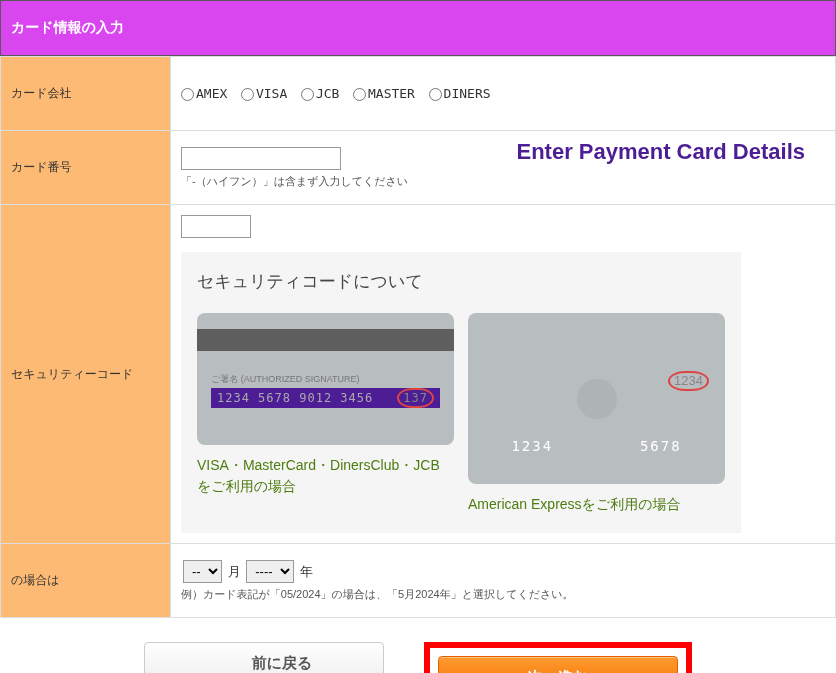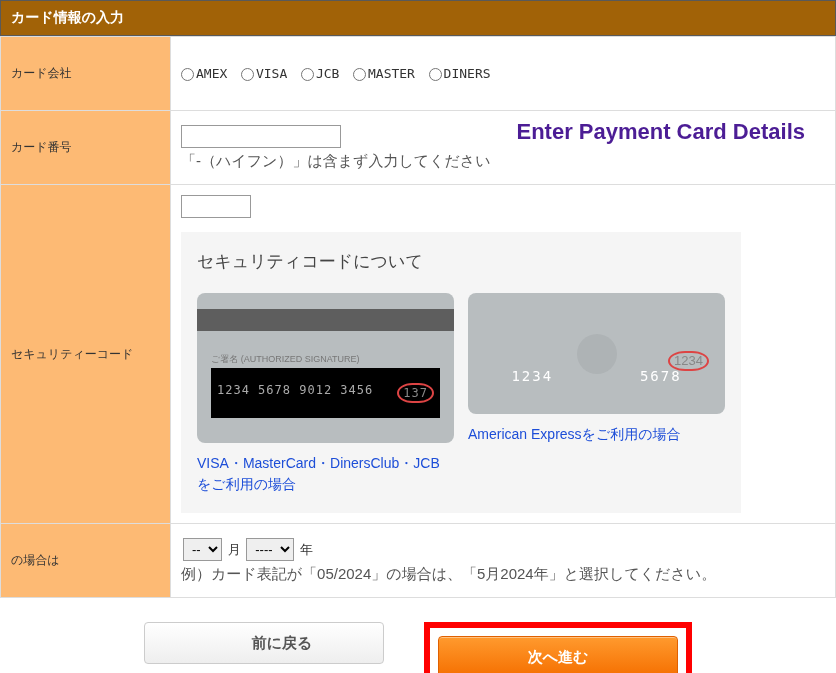--- a/index.html
+++ b/index.html
@@ -1,43 +1,43 @@
 <!DOCTYPE html>
 <html><head>
 <meta charset="utf-8">
 <style>
   * { box-sizing: border-box; margin: 0; padding: 0; }
   body { font-family: "Hiragino Kaku Gothic Pro", "Meiryo", sans-serif; font-size: 13px; color: #333; background: #fff; padding: 0; width: 836px; }
   .container { width: 836px; }
-  .header-bar { background: #a16207; color: #fff; font-weight: bold; padding: 8px 10px; font-size: 14px; border: 1px solid #595959; }
+  .header-bar { background: #d946ef; color: #fff; font-weight: bold; padding: 18px 10px; font-size: 14px; border: 1px solid #595959; }
   table.form { width: 100%; border-collapse: collapse; }
   table.form td { border: 1px solid #ddd; vertical-align: middle; }
   table.form td.label { background: #fdba74; width: 170px; padding: 28px 10px; font-size: 12px; }
   table.form td.field { padding: 10px 10px; background: #fff; position: relative; }
   .radio-group label { margin-right: 10px; cursor: pointer; font-family: monospace; font-size: 13px; margin-top: 44px; }
   .radio-group input { margin-right: 2px; vertical-align: middle; }
   .text-input { border: 1px solid #999; padding: 3px 4px; font-size: 13px; }
-  .hint { font-size: 15px; color: #555; margin-top: 4px; }
+  .hint { font-size: 11px; color: #555; margin-top: 4px; }
   .annotation { position: absolute; right: 30px; top: 8px; color: #4c1d95; font-weight: bold; font-size: 22px; font-family: Arial, sans-serif; }
 
   .security-box { background: #f5f5f5; padding: 18px 16px; margin-top: 14px; width: 560px; }
   .security-title { font-size: 17px; color: #444; margin-bottom: 20px; }
   .cards-row { display: flex; gap: 14px; }
   .card-col { flex: 1; }
-  .card-visual { background: #b8bdbf; border-radius: 8px; height: 150px; position: relative; overflow: hidden; }
+  .card-visual { background: #b8bdbf; border-radius: 8px; height: 132px; position: relative; overflow: hidden; }
   .mag-stripe { background: #5e5e5e; height: 22px; margin-top: 16px; }
   .sig-area { margin: 22px 14px 0 14px; }
   .sig-label { font-size: 9px; color: #777; margin-bottom: 2px; }
-  .sig-strip { background: #000000; padding: 15px 6px; display: flex; justify-content: space-between; font-family: monospace; color: #aaa; font-size: 12px; letter-spacing: 1px; }
+  .sig-strip { background: #4c1d95; padding: 0 6px; display: flex; align-items: center; justify-content: space-between; font-family: monospace; color: #aaa; font-size: 12px; letter-spacing: 1px; }
   .cvv-circle { border: 2px solid #d44; border-radius: 50% / 60%; padding: 0 4px; color: #888; display: inline-block; line-height: 16px; }
-  .amex-face { position: relative; height: 121px; }
+  .amex-face { position: relative; height: 171px; }
   .amex-nums { position: absolute; bottom: 30px; left: 0; right: 0; display: flex; justify-content: space-around; color: #fff; font-family: monospace; font-size: 14px; letter-spacing: 2px; }
   .amex-cvv { position: absolute; top: 58px; right: 16px; }
   .amex-shape { position: absolute; left: 50%; top: 50%; width: 40px; height: 40px; background: #aeb3b5; border-radius: 50%; transform: translate(-50%,-50%); }
-  .card-caption { font-size: 14px; color: #1d4ed8; margin-top: 10px; line-height: 1.5; }
+  .card-caption { font-size: 14px; color: #4d7c0f; margin-top: 10px; line-height: 1.5; }
 
   .expiry-row select { border: 1px solid #999; padding: 2px 4px; font-size: 13px; margin: 0 2px; }
   .buttons { display: flex; justify-content: center; gap: 40px; padding: 24px 0 10px 0; }
   .btn { width: 240px; height: 42px; border-radius: 4px; font-size: 15px; font-weight: bold; cursor: pointer; display: flex; align-items: center; justify-content: center; }
   .btn-back { background: linear-gradient(#fff,#eee); border: 1px solid #ccc; color: #555; padding-left: 36px; }
   .btn-next { background: linear-gradient(#ff9a2e,#f56f00); border: 1px solid #e06000; color: #fff; box-shadow: inset 0 1px 0 rgba(255,255,255,.4); }
   .next-highlight { border: 6px solid #ff0000; padding: 8px; display: inline-block; }
 </style>
 </head>
 <body>

